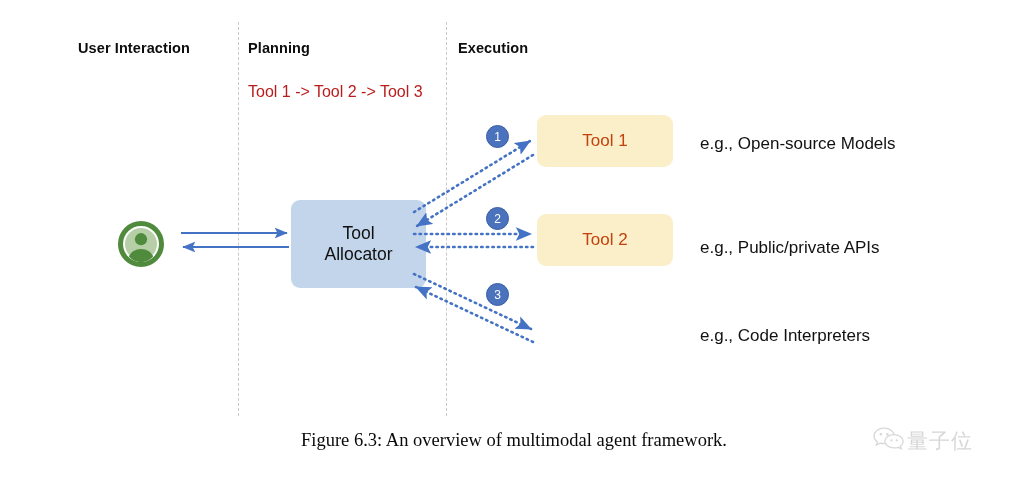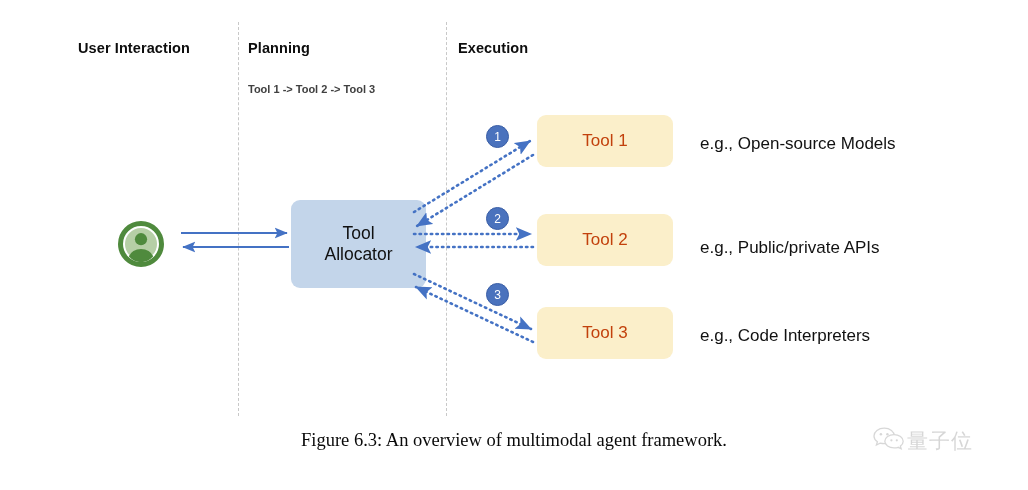--- a/index.html
+++ b/index.html
@@ -34,23 +34,23 @@
   }
   #hdr-user      { left: 78px;  top: 40px; }
   #hdr-planning  { left: 248px; top: 40px; }
   #hdr-execution { left: 458px; top: 40px; }
 
   
   #plan-text {
     position: absolute;
     left: 248px;
     top: 83px;
-    font-size: 11px;
-    font-weight: 700;
-    color: #404040;
+    font-size: 16px;
+    font-weight: 400;
+    color: #b91c1c;
     white-space: nowrap;
   }
 
   
   .divider {
     position: absolute;
     top: 22px;
     width: 0px;
     height: 394px;
     border-left: 1.4px dashed #c8c8c8;
@@ -244,23 +244,20 @@
 
   <div class="step-badge" id="badge-0">1</div>
   <div class="step-badge" id="badge-1">2</div>
   <div class="step-badge" id="badge-2">3</div>
 
   <div class="tool-box" id="tool-box-0">
     <span class="tool-label">Tool 1</span>
   </div>
   <div class="tool-box" id="tool-box-1">
     <span class="tool-label">Tool 2</span>
-  </div>
-  <div class="tool-box" id="tool-box-2">
-    <span class="tool-label">Tool 3</span>
   </div>
 
   <div class="example-label" id="example-0">e.g., Open-source Models</div>
   <div class="example-label" id="example-1">e.g., Public/private APIs</div>
   <div class="example-label" id="example-2">e.g., Code Interpreters</div>
 
   <div id="caption">Figure 6.3: An overview of multimodal agent framework.</div>
 
   <div id="watermark">
     <span>

